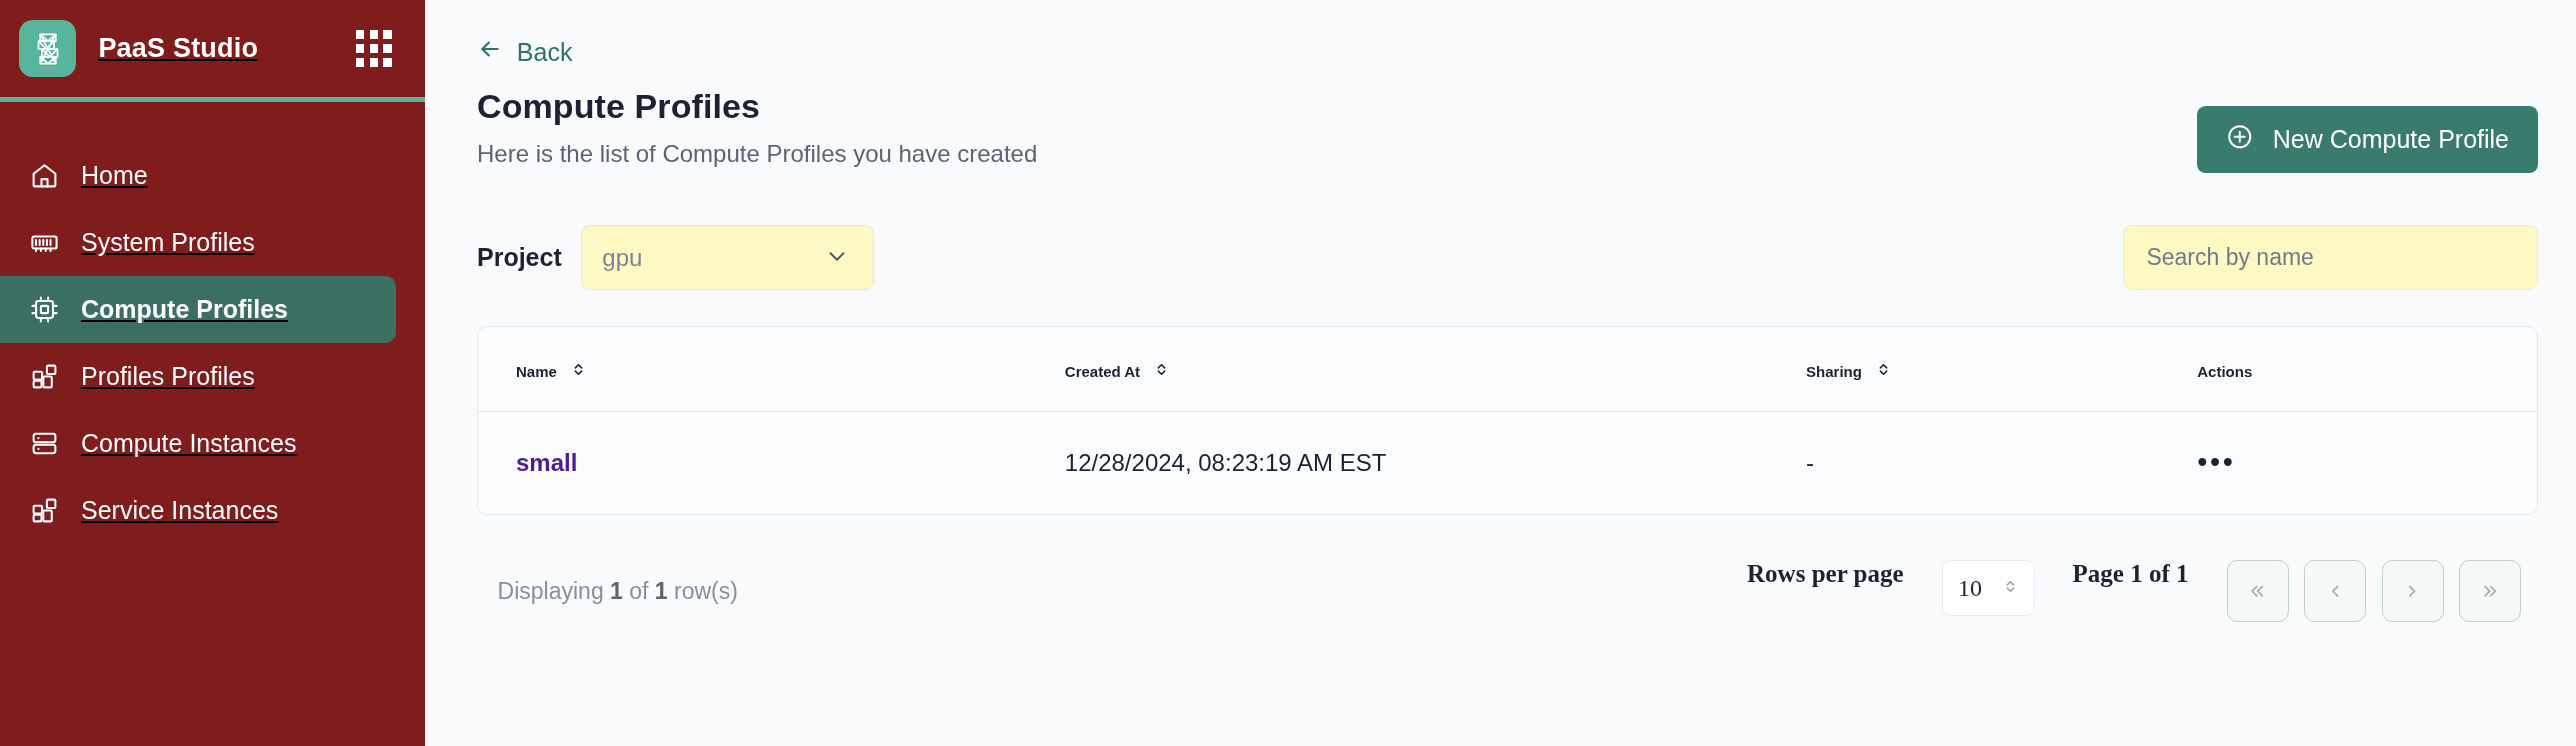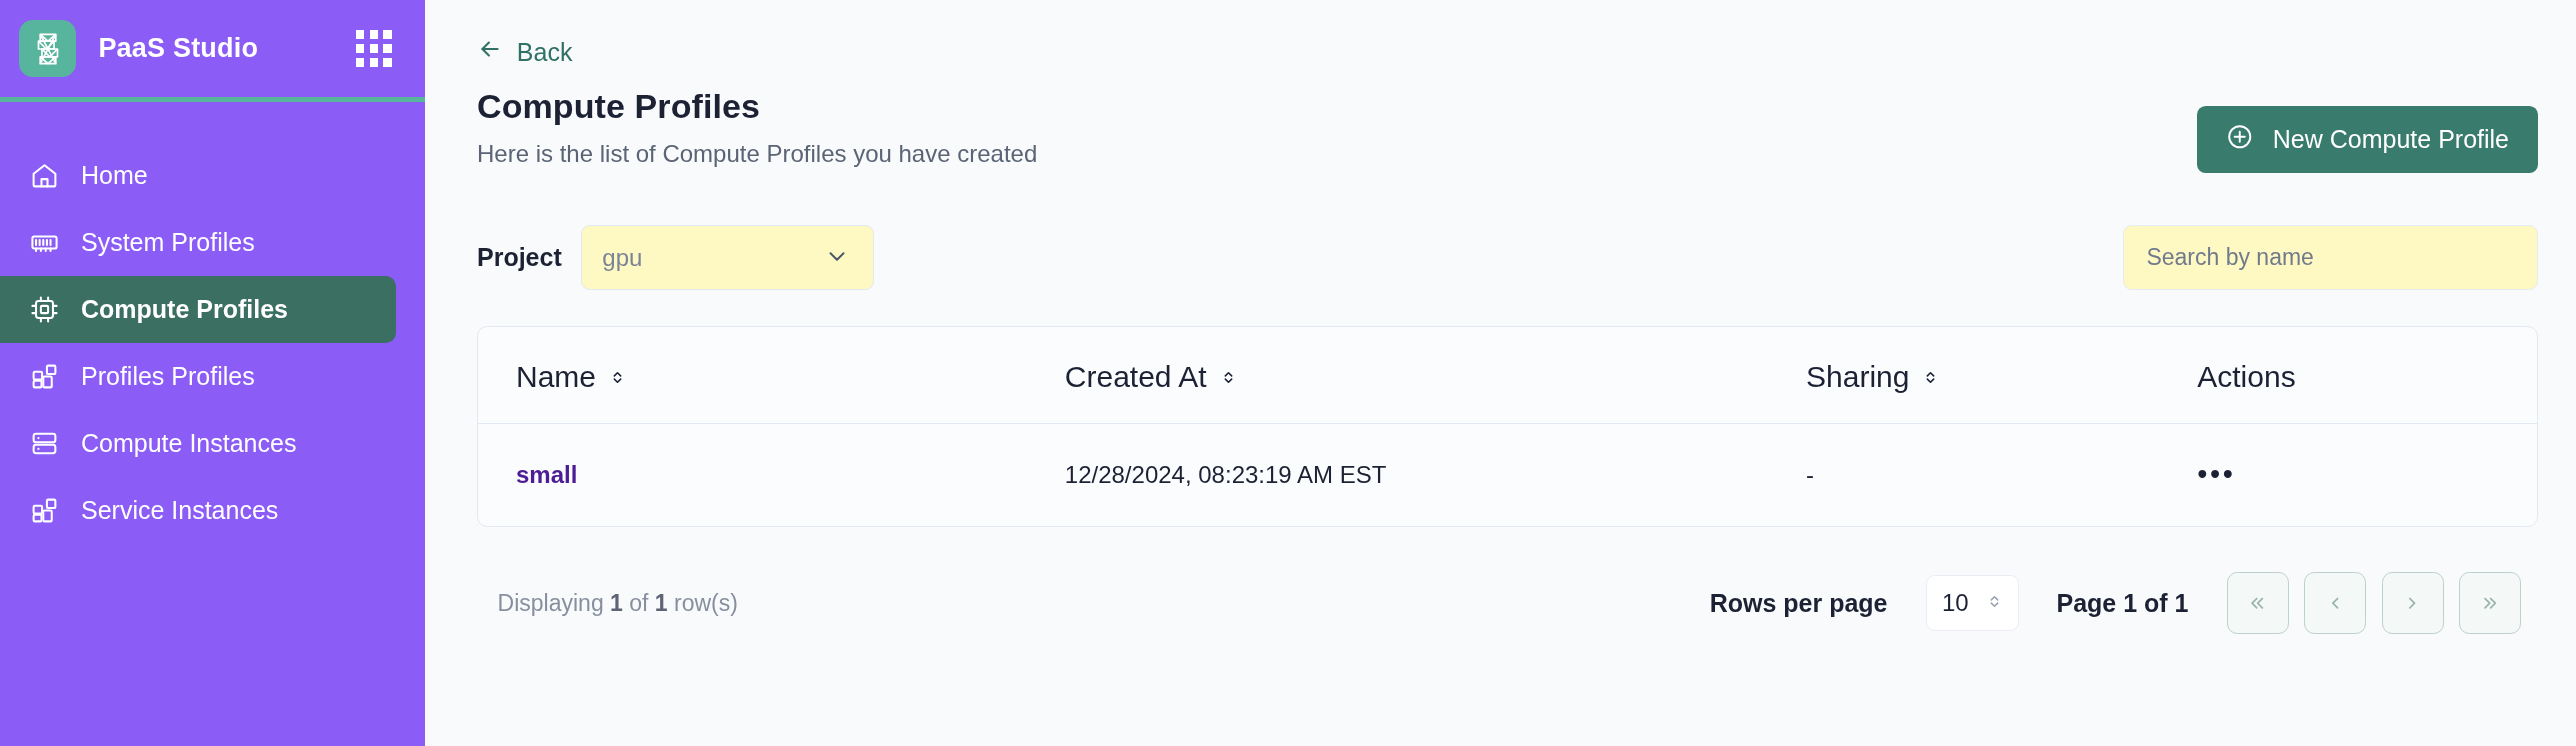--- a/index.html
+++ b/index.html
@@ -7,24 +7,24 @@
     width: 2576px; height: 747px;
     font-family: "Liberation Sans", sans-serif;
     background: #f8fafc;
     overflow: hidden;
   }
   .app { display: flex; width: 2576px; height: 747px; }
 
   
   .sidebar {
     width: 425px; height: 747px;
-    background: #8b5cf6;
+    background: #7f1d1d;
     flex: 0 0 425px;
     position: relative;
-    display: flex; flex-direction: column;
+    display: flex; flex-direction: column; text-decoration: underline;
   }
   .brand {
     height: 97px; flex: 0 0 97px;
     display: flex; align-items: center;
     padding: 0 33px 0 19px;
   }
   .brand-logo {
     width: 57px; height: 57px; border-radius: 13.8px;
     background: #57b59d;
     display: flex; align-items: center; justify-content: center;
@@ -119,21 +119,21 @@
 
   
   .card {
     margin-top: 36px;
     border: 1.7px solid #e3e9f0; border-radius: 10.3px;
     background: #fbfcfe;
     overflow: hidden;
   }
   table { width: 100%; border-collapse: collapse; table-layout: fixed; }
   thead th {
-    text-align: left; font-size: 30px; font-weight: 400; color: #1c2234;
+    text-align: left; font-size: 15px; font-weight: 700; color: #1c2234;
     padding: 33px 0 29px 0; border-bottom: 1.7px solid #e3e9f0;
   }
   .th-inner { display: flex; align-items: center; gap: 12px; }
   .th-actions .th-inner { justify-content: flex-start; align-items: center; }
   tbody td {
     padding: 36px 0; font-size: 24px; color: #1c2234;
   }
   .col-name   { width: 28.5%; padding-left: 38px !important; }
   .col-date   { width: 36%; }
   .col-share  { width: 19%; }
@@ -144,21 +144,21 @@
     cursor: pointer; line-height: 1;
   }
 
   
   .foot {
     display: flex; align-items: center; justify-content: space-between;
     margin-top: 45px; padding: 0 17px 0 20.6px;
   }
   .foot-left { font-size: 23px; color: #878f9e; }
   .foot-left b { color: #5d6574; font-weight: 700; }
-  .foot-right { display: flex; align-items: center; gap: 38px; }
+  .foot-right { display: flex; gap: 38px; font-family: Liberation Serif, serif; }
   .rows-label { font-size: 25px; font-weight: 700; color: #1c2234; }
   .rows-select {
     width: 93px; height: 56px;
     border: 1.7px solid #e9edf3; border-radius: 8.6px;
     background: #ffffff;
     display: flex; align-items: center; justify-content: space-between;
     padding: 0 13.8px 0 15.5px; cursor: pointer;
   }
   .rows-val { font-size: 24px; color: #1c2234; }
   .page-label { font-size: 25px; font-weight: 700; color: #1c2234; white-space: nowrap; }

